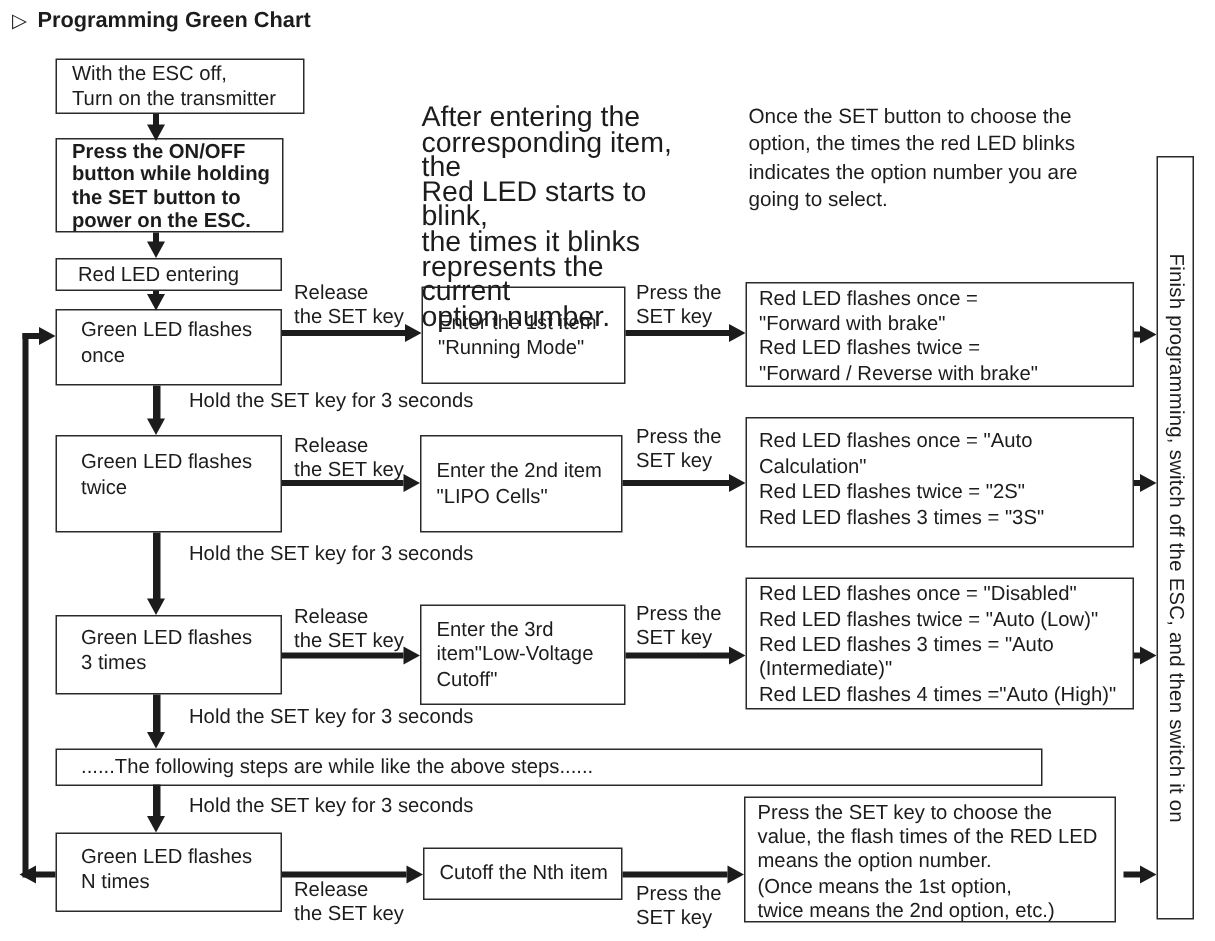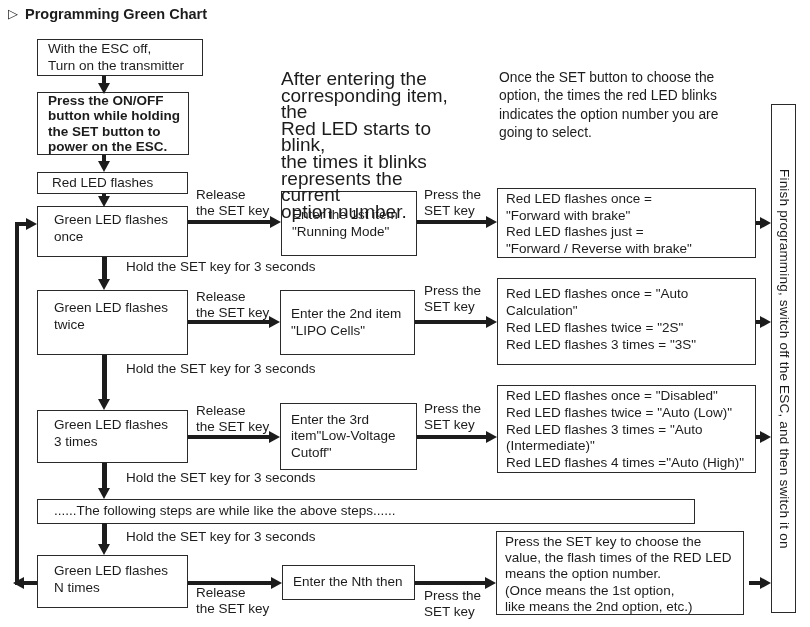--- a/index.html
+++ b/index.html
@@ -33,58 +33,58 @@
     <span class="tri">▷</span>
     <span>Programming Green Chart</span>
   </div>
 
   <div class="box" style="left:37px;top:39px;width:166px;height:37px;padding:1px 6px 0 10px;"><span>With the ESC off,
 Turn on the transmitter</span></div>
   <div class="box" style="left:37px;top:92px;width:152px;height:63px;padding:0 4px 0 10px;line-height:15.4px;font-weight:bold;"><span>Press the ON/OFF
 button while holding
 the SET button to
 power on the ESC.</span></div>
-  <div class="box" style="left:37px;top:172px;width:151px;height:22px;padding:0 0 0 14px;line-height:19px;"><span>Red LED flashes</span></div>
+  <div class="box" style="left:37px;top:172px;width:151px;height:22px;padding:0 0 0 14px;line-height:19px;"><span>Red LED entering</span></div>
   <div class="box" style="left:37px;top:206px;width:151px;height:51px;padding:5px 4px 0 16px;"><span>Green LED flashes
 once</span></div>
   <div class="box" style="left:37px;top:290px;width:151px;height:65px;padding:9px 4px 0 16px;"><span>Green LED flashes
 twice</span></div>
   <div class="box" style="left:37px;top:410px;width:151px;height:53px;padding:6px 4px 0 16px;"><span>Green LED flashes
 3 times</span></div>
   <div class="box vcenter" style="left:37px;top:499px;width:658px;height:25px;padding:0 0 0 16px;"><span>......The following steps are while like the above steps......</span></div>
   <div class="box" style="left:37px;top:555px;width:151px;height:53px;padding:7px 4px 0 16px;"><span>Green LED flashes
 N times</span></div>
 
   <div class="box vcenter" style="left:281px;top:191px;width:136px;height:65px;padding:0 4px 0 10px;"><span>Enter the 1st item
 "Running Mode"</span></div>
   <div class="box vcenter" style="left:280px;top:290px;width:135px;height:65px;padding:0 4px 0 10px;"><span>Enter the 2nd item
 "LIPO Cells"</span></div>
   <div class="box vcenter" style="left:280px;top:403px;width:137px;height:67px;padding:0 4px 0 10px;"><span>Enter the 3rd
 item"Low-Voltage
 Cutoff"</span></div>
-  <div class="box vcenter" style="left:282px;top:565px;width:133px;height:35px;padding:0 4px 0 10px;"><span>Enter the Nth then</span></div>
+  <div class="box vcenter" style="left:282px;top:565px;width:133px;height:35px;padding:0 4px 0 10px;"><span>Cutoff the Nth item</span></div>
 
   <div class="box" style="left:497px;top:188px;width:259px;height:70px;padding:2px 4px 0 8px;"><span>Red LED flashes once =
 "Forward with brake"
-Red LED flashes just =
+Red LED flashes twice =
 "Forward / Reverse with brake"</span></div>
   <div class="box" style="left:497px;top:278px;width:259px;height:87px;padding:6px 4px 0 8px;line-height:17px;"><span>Red LED flashes once = "Auto
 Calculation"
 Red LED flashes twice = "2S"
 Red LED flashes 3 times = "3S"</span></div>
   <div class="box" style="left:497px;top:385px;width:259px;height:88px;padding:2px 2px 0 8px;line-height:16.8px;"><span>Red LED flashes once = "Disabled"
 Red LED flashes twice = "Auto (Low)"
 Red LED flashes 3 times = "Auto
 (Intermediate)"
 Red LED flashes 4 times ="Auto (High)"</span></div>
   <div class="box" style="left:496px;top:531px;width:248px;height:84px;padding:2px 2px 0 8px;line-height:16.2px;"><span>Press the SET key to choose the
 value, the flash times of the RED LED
 means the option number.
 (Once means the 1st option,
-like means the 2nd option, etc.)</span></div>
+twice means the 2nd option, etc.)</span></div>
 
   <div class="box vwrap" style="left:771px;top:104px;width:25px;height:509px;padding:0;"><span class="vtext">Finish programming, switch off the ESC, and then switch it on</span></div>
 
   <div class="note" style="left:281px;top:71px;width:185px;"><span>After entering the
 corresponding item, the
 Red LED starts to blink,
 the times it blinks
 represents the current
 option number.</span></div>
   <div class="note" style="left:499px;top:69px;width:255px;font-size:13.8px;line-height:18.4px;"><span>Once the SET button to choose the

